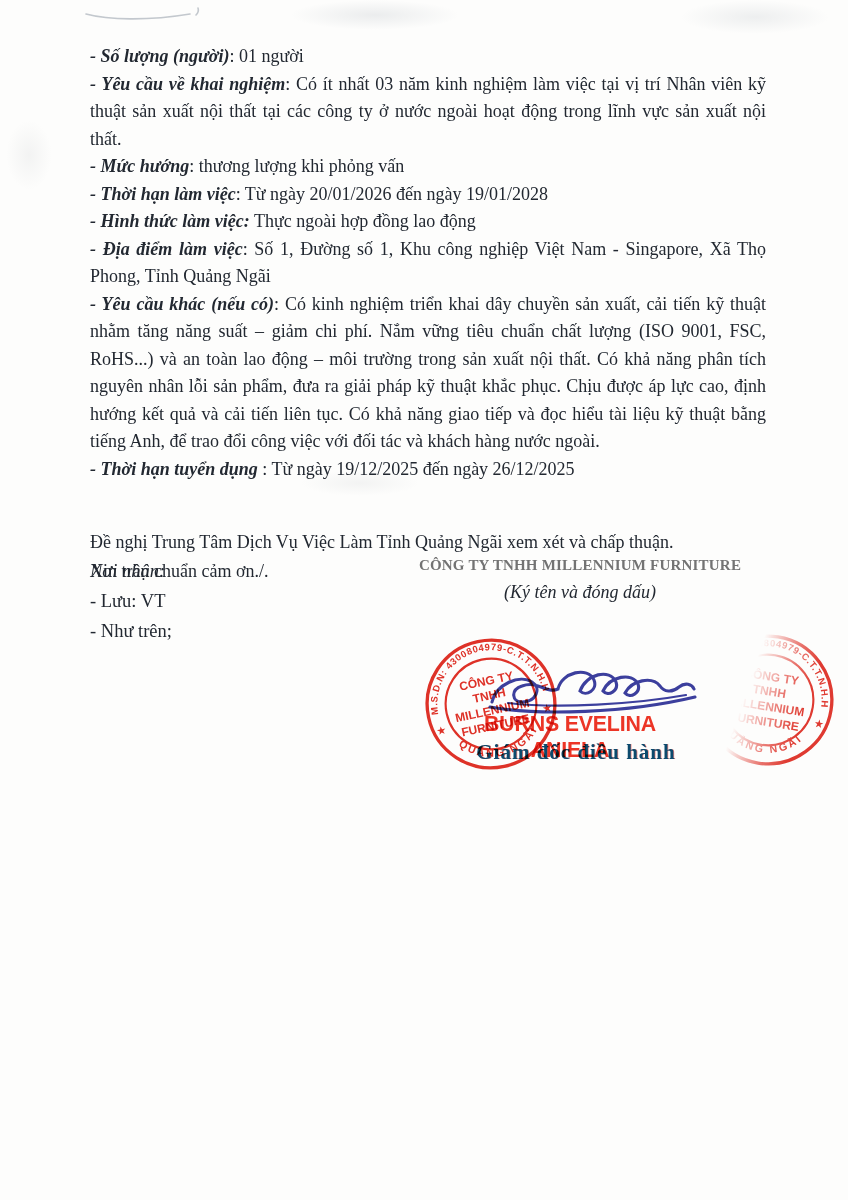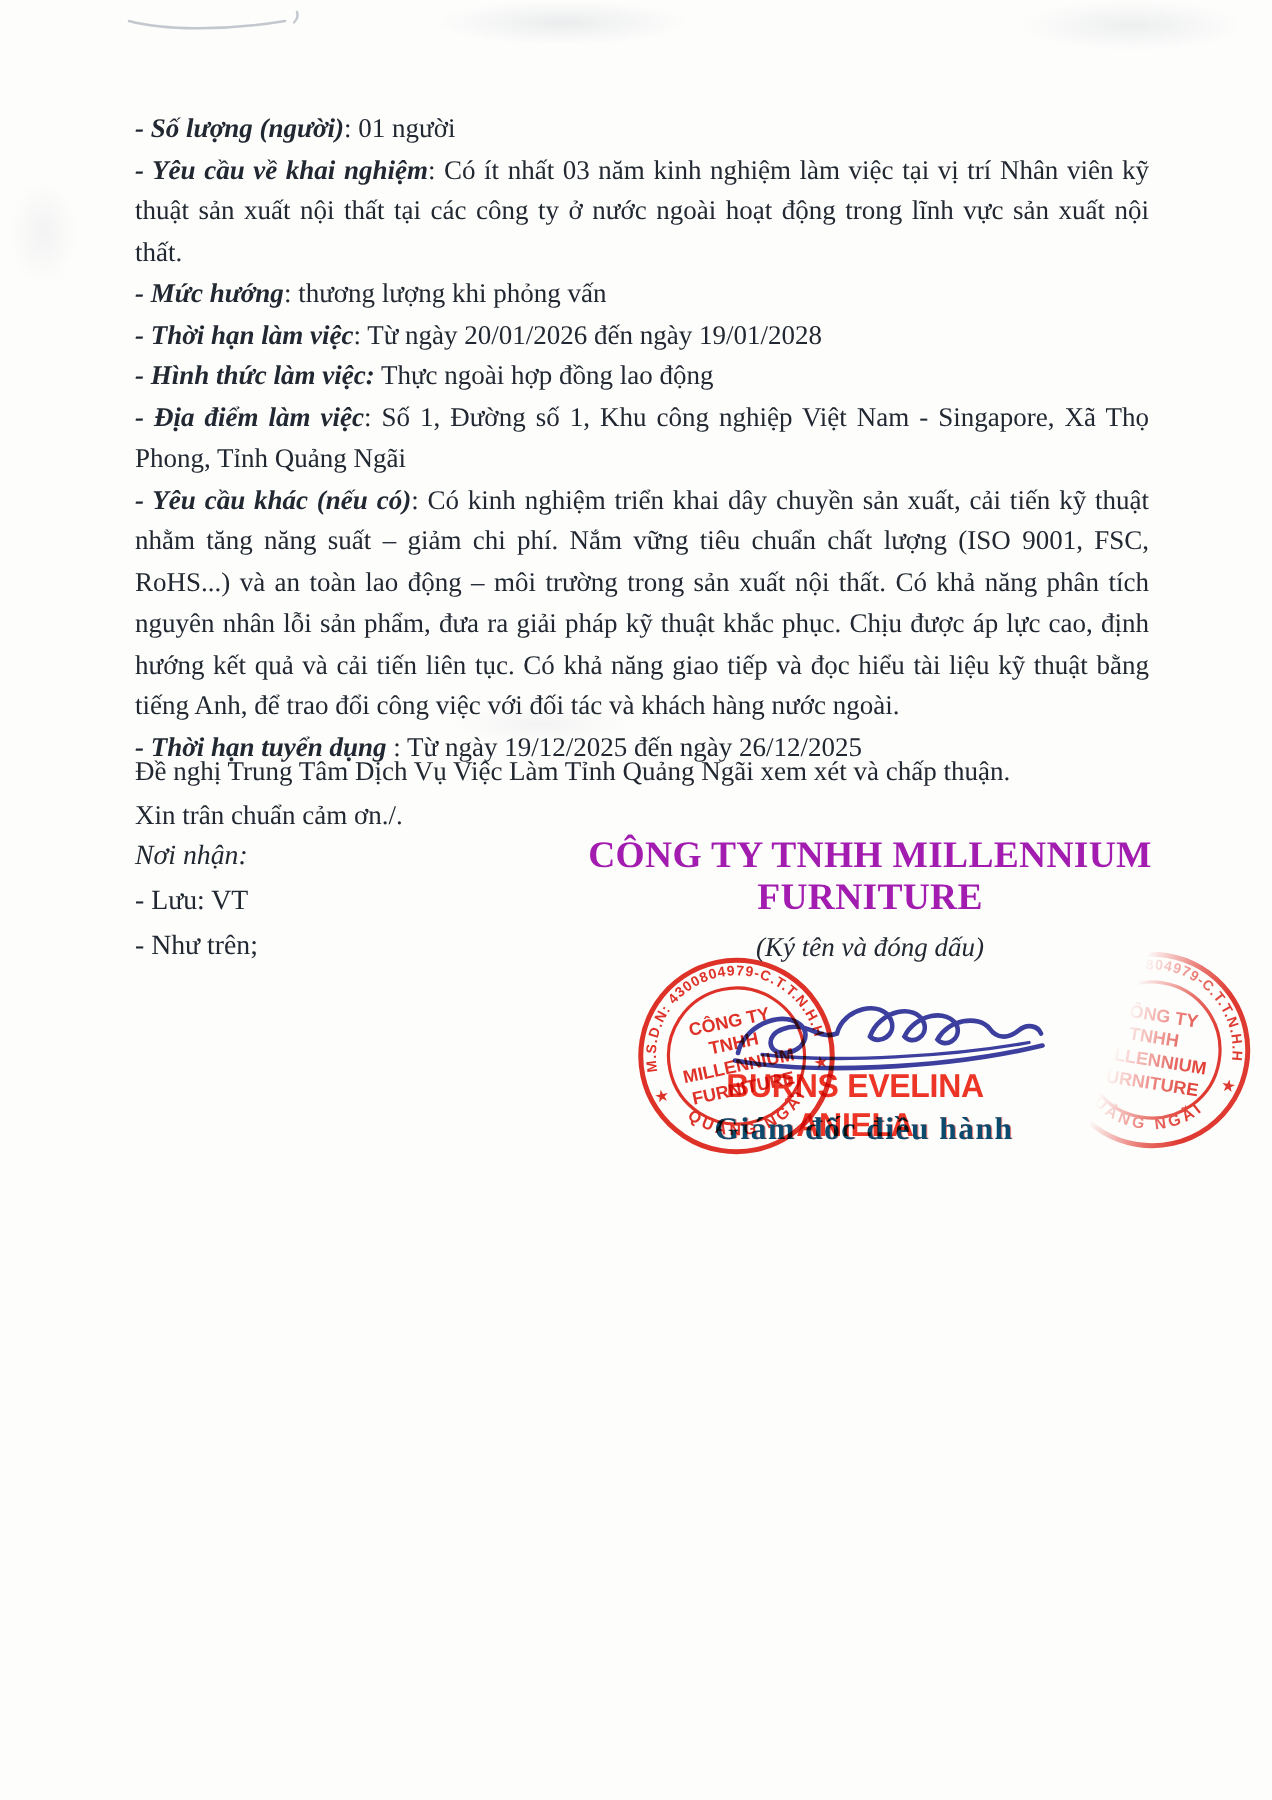--- a/index.html
+++ b/index.html
@@ -17,42 +17,42 @@
   .b2 { left:680px; top:0; width:150px; height:34px;
         background: radial-gradient(ellipse at center, rgba(140,150,160,.14), transparent 70%); }
   .b3 { left:6px; top:120px; width:46px; height:70px;
         background: radial-gradient(ellipse at center, rgba(150,155,160,.10), transparent 70%); }
   .b4 { left:300px; top:470px; width:120px; height:26px;
         background: radial-gradient(ellipse at center, rgba(150,155,160,.10), transparent 70%); }
 
   .pencil { position:absolute; left:78px; top:2px; }
 
   .body-text {
-    position:absolute; left:90px; top:72px; width:676px;
+    position:absolute; left:90px; top:43px; width:676px;
     font-size:18px; line-height:27.5px;
   }
   .item { text-align: justify; margin:0; }
   .lbl { font-weight:bold; font-style:italic; }
 
   .closing {
-    position:absolute; left:90px; top:500px; width:676px;
+    position:absolute; left:90px; top:528px; width:676px;
     font-size:18px; line-height:28.5px;
   }
 
   .recipients {
     position:absolute; left:90px; top:556px; width:260px;
     font-size:18.5px; line-height:30px;
   }
   .recipients .head { font-weight:normal; font-style:italic; }
 
   .company-block {
     position:absolute; left:350px; top:557px; width:460px;
     text-align:center;
   }
-  .company-name { font-size:25px; font-weight:bold; letter-spacing:.2px; color:#a21caf; }
+  .company-name { font-size:15px; font-weight:bold; letter-spacing:.2px; color:#737373; }
   .sign-note { margin-top:8px; font-size:18px; font-style:italic; }
 
   .stamp {
     position:absolute; width:148px; height:148px;
     mix-blend-mode: multiply;
   }
   .stamp-a { left:417px; top:630px; transform:rotate(-12deg); }
   .stamp-b {
     left:694px; top:626px; transform:rotate(9deg); opacity:.96;
     -webkit-mask-image: linear-gradient(100deg, transparent 36%, rgba(0,0,0,.7) 58%, #000 72%);

